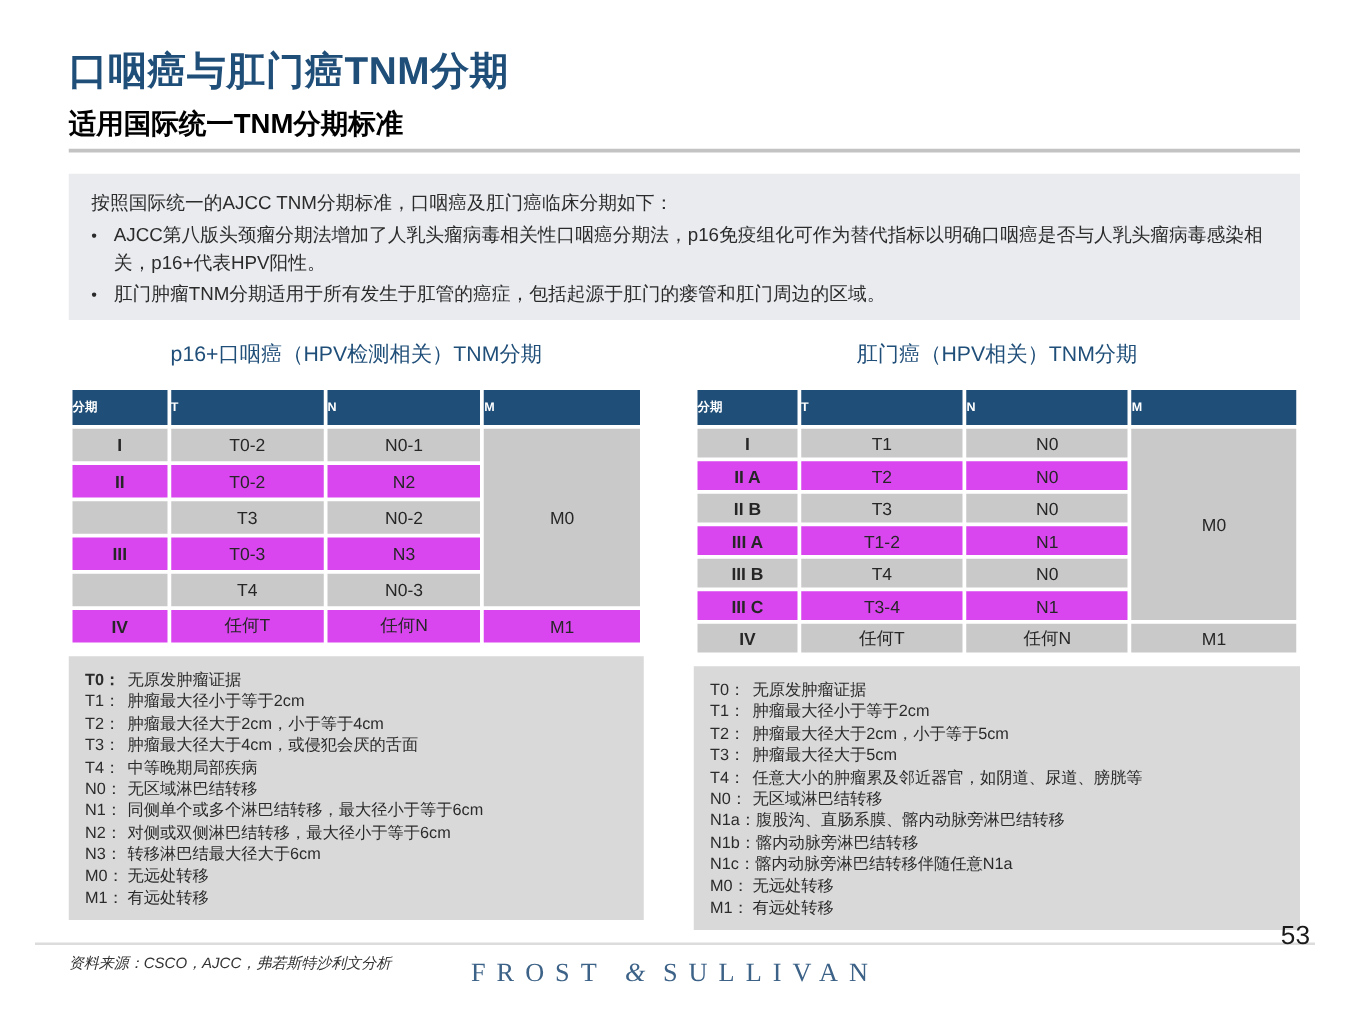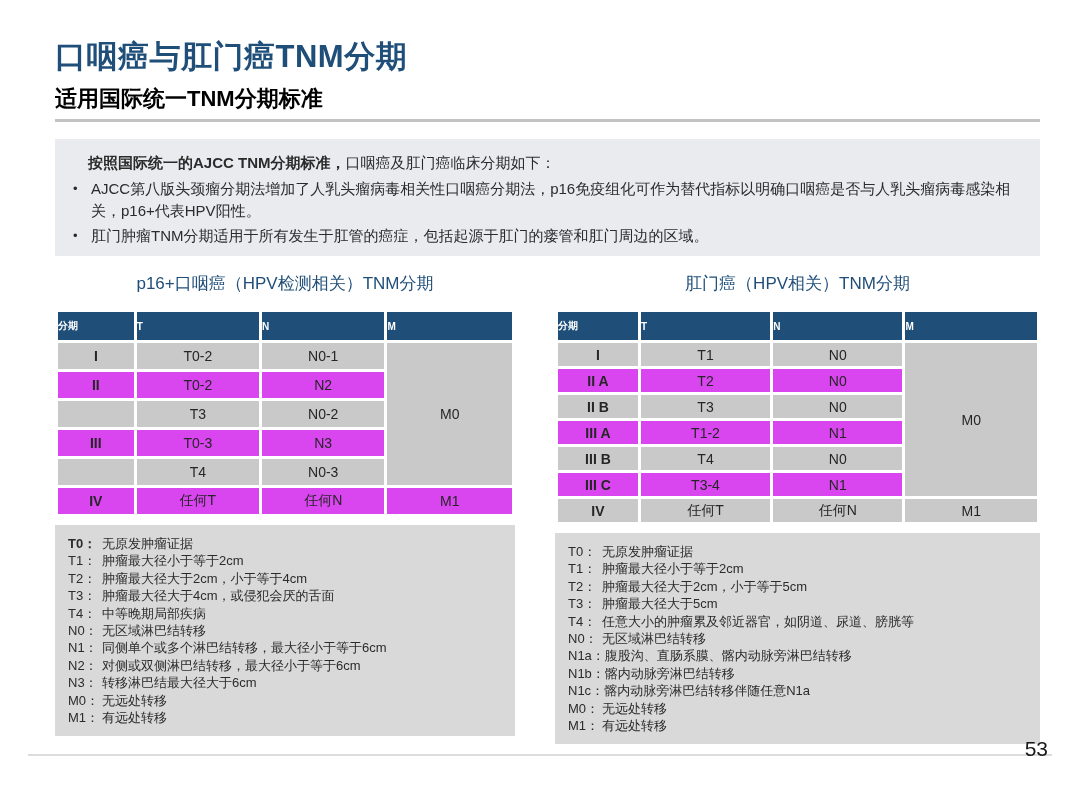--- a/index.html
+++ b/index.html
@@ -7,21 +7,21 @@
          font-family:"Liberation Sans", sans-serif;color:#262626;}
 
   
   .title{position:absolute;left:55px;top:36px;font-size:31px;font-weight:bold;color:#1f4e79;letter-spacing:0.5px;}
   .subtitle{position:absolute;left:55px;top:84px;font-size:22px;font-weight:bold;color:#000000;}
   .head-rule{position:absolute;left:55px;top:119px;width:985px;height:3px;background:#c3c3c3;}
 
   
   .info-box{position:absolute;left:55px;top:139px;width:985px;height:117px;background:#e9ebef;
             box-sizing:border-box;padding:13px 18px;font-size:15px;line-height:1.5;color:#2b2b2b;}
-  .lead .b{font-weight:bold;margin-left:15px;}
+  .lead .b{font-weight:normal;}
   .bullets{margin-top:3px;}
   .bullet{display:flex;margin-top:2px;}
   .bullet .dot{width:18px;flex:0 0 18px;text-align:left;font-size:13px;padding-top:1px;}
   .bullet .btxt{flex:1;}
 
   
   .cols{position:absolute;left:55px;top:272px;width:985px;display:flex;}
   .col-left{width:460px;margin-right:40px;}
   .col-right{width:485px;}
   .tbl-title{text-align:center;font-size:17px;font-weight:normal;color:#1f4e79;margin-bottom:14px;}
@@ -214,15 +214,21 @@
           <div class="note-line"><span class="nl">N1a：</span><span>腹股沟、直肠系膜、髂内动脉旁淋巴结转移</span></div>
           <div class="note-line"><span class="nl">N1b：</span><span>髂内动脉旁淋巴结转移</span></div>
           <div class="note-line"><span class="nl">N1c：</span><span>髂内动脉旁淋巴结转移伴随任意N1a</span></div>
           <div class="note-line"><span class="nl">M0：</span><span>无远处转移</span></div>
           <div class="note-line"><span class="nl">M1：</span><span>有远处转移</span></div>
         </div>
     </div>
   </div>
 
   <div class="footer-rule"></div>
+  <div class="source">资料来源：CSCO，AJCC，弗若斯特沙利文分析</div>
+  <div class="brand">
+    <span>FROST</span>
+    <span class="amp">&amp;</span>
+    <span>SULLIVAN</span>
+  </div>
   <div class="page-num">53</div>
 
 </div>
 
 </body></html>

